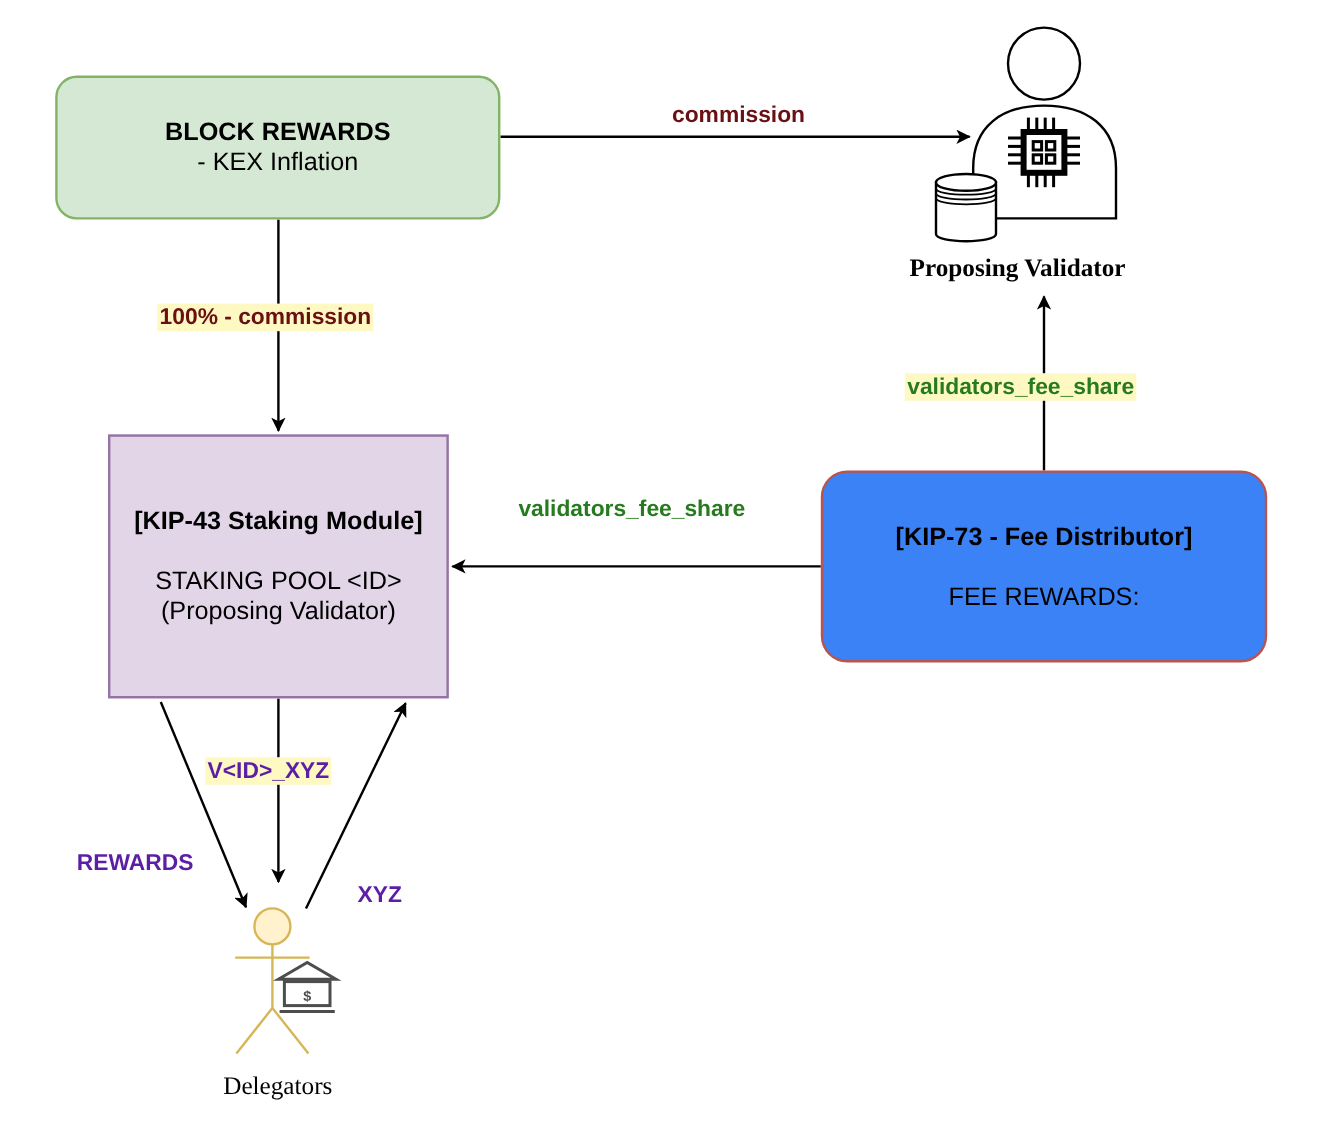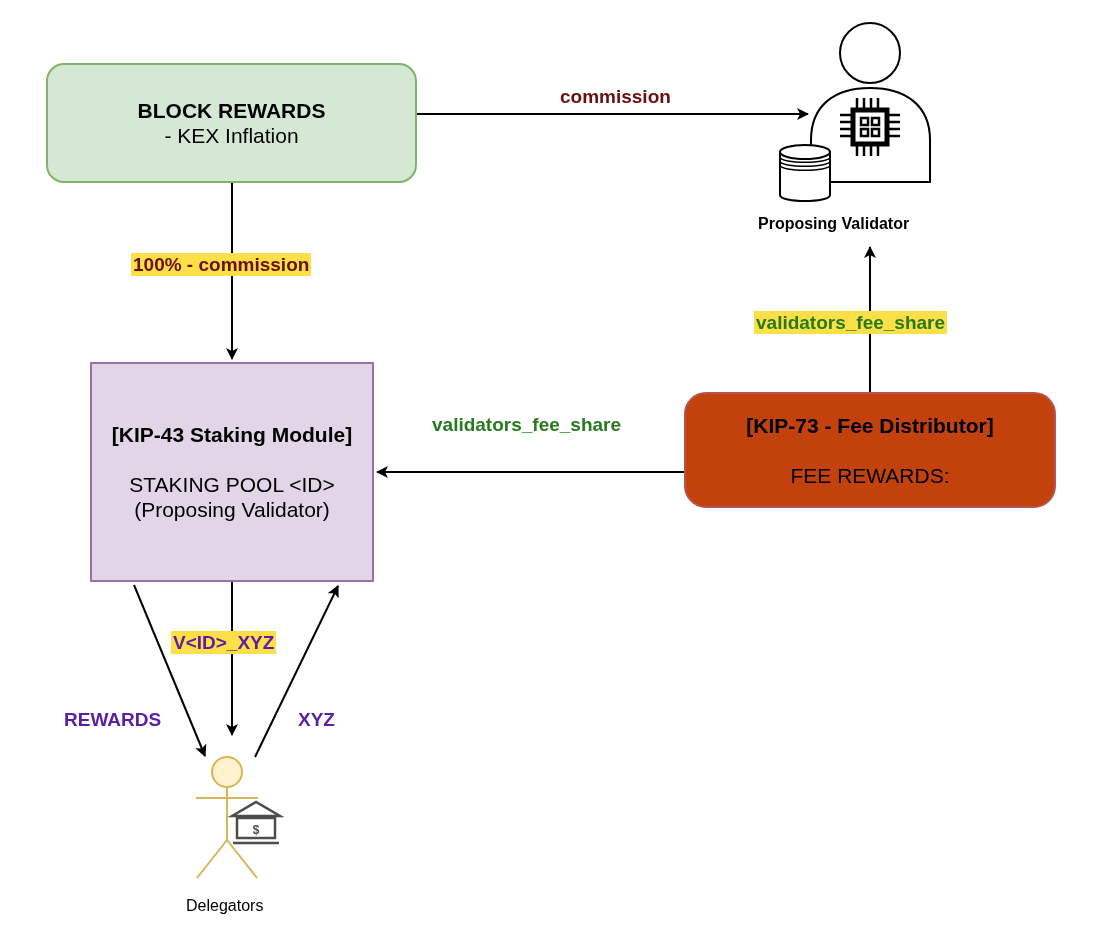--- a/index.html
+++ b/index.html
@@ -8,35 +8,35 @@
   #canvas { position: absolute; left: 0; top: 0; width: 1120px; height: 937px; }
   .node { position: absolute; box-sizing: border-box; display: flex; flex-direction: column;
           align-items: center; justify-content: center; text-align: center; color: #000;
           font-size: 21px; line-height: 25px; }
   .node .title { font-weight: bold; }
   .node .blank { height: 25px; }
   #block-rewards { left: 46px; top: 63px; width: 371px; height: 120px;
                    background: #d5e8d4; border: 2px solid #82b366; border-radius: 18px; }
   #staking-module { left: 90px; top: 362px; width: 284px; height: 220px;
                     background: #e1d5e7; border: 2px solid #9673a6; border-radius: 0; }
-  #fee-distributor { left: 684px; top: 392px; width: 372px; height: 116px;
-                     background: #c2410c; border: 2px solid #b85450; border-radius: 22px; }
+  #fee-distributor { left: 684px; top: 392px; width: 372px; height: 160px;
+                     background: #3b82f6; border: 2px solid #b85450; border-radius: 22px; }
   .label { position: absolute; font-weight: bold; font-size: 19px; line-height: 23px;
-           text-align: center; white-space: nowrap; background: #fde047; padding: 0 2px; }
+           text-align: center; white-space: nowrap; background: #fef9c3; padding: 0 2px; }
   .c-red { color: #6a0f12; }
   .c-green { color: #267b1e; }
   .c-purple { color: #5b1ea5; }
   #lbl-commission { left: 558px; top: 85px; background: transparent; }
   #lbl-100-commission { left: 131px; top: 253px; }
   #lbl-vfs-up { left: 754px; top: 311px; }
   #lbl-100-vfs { left: 430px; top: 413px; background: transparent; }
   #lbl-vid { left: 171px; top: 631px; }
   #lbl-rewards { left: 62px; top: 708px; background: transparent; }
-  #lbl-xyz { left: 296px; top: 708px; background: transparent; }
-  .caption { position: absolute; font-size: 16px; line-height: 25px; color: #000; white-space: nowrap; }
+  #lbl-xyz { left: 296px; top: 735px; background: transparent; }
+  .caption { position: absolute; font-size: 21px; line-height: 25px; color: #000; white-space: nowrap; font-family: Liberation Serif, serif; }
   #validator-caption { left: 758px; top: 211px; font-weight: bold; }
   #delegators-caption { left: 170px; top: 893px; margin-left: 16px; }
 </style>
 </head>
 <body>
 
 <svg id="canvas" width="1120" height="937" viewBox="0 0 1120 937">
   <defs>
     <marker id="arrow" viewBox="0 0 12 12" refX="11" refY="6" markerWidth="12" markerHeight="12" orient="auto" markerUnits="userSpaceOnUse">
       <path d="M0,0 L12,6 L0,12 L3,6 Z" fill="#000"></path>

